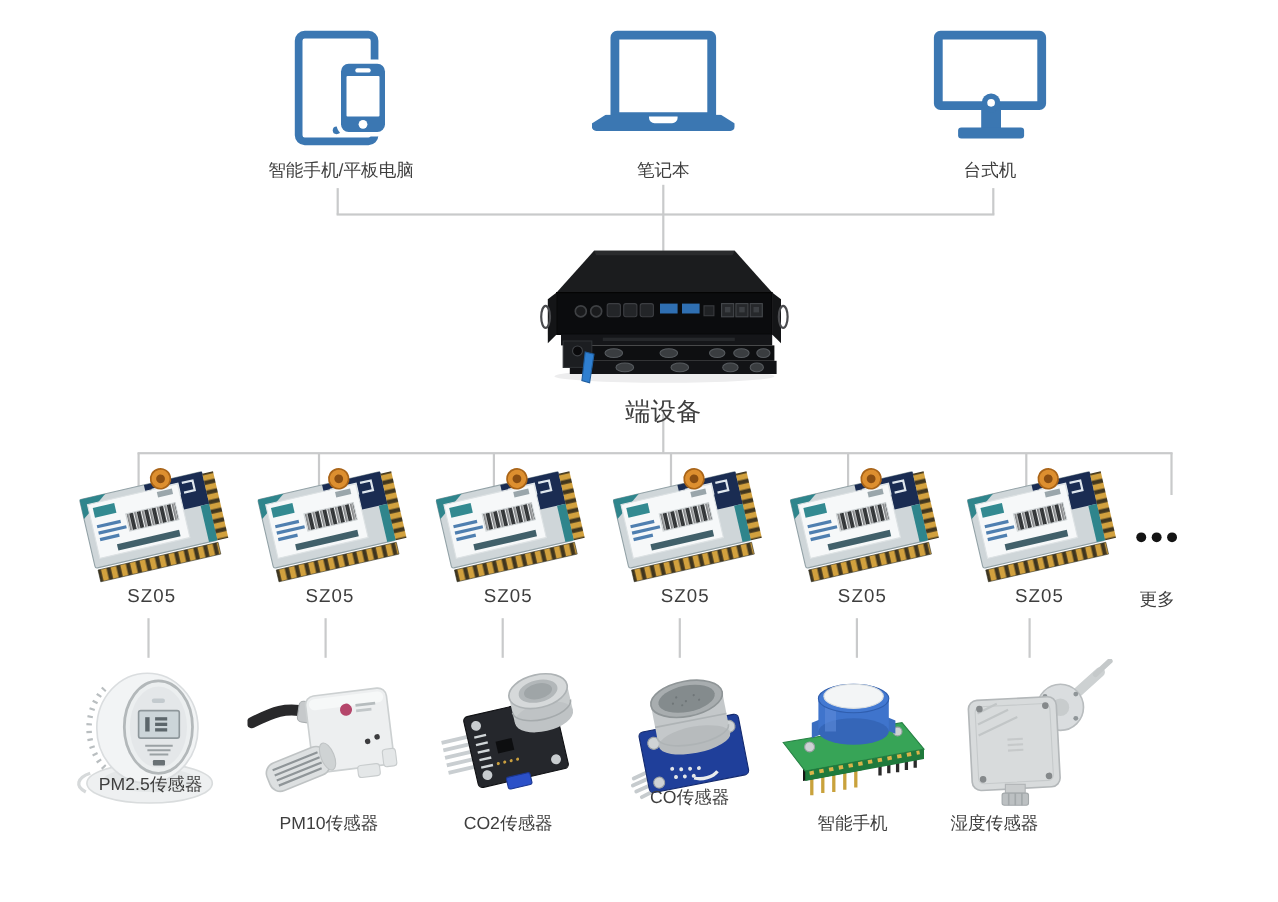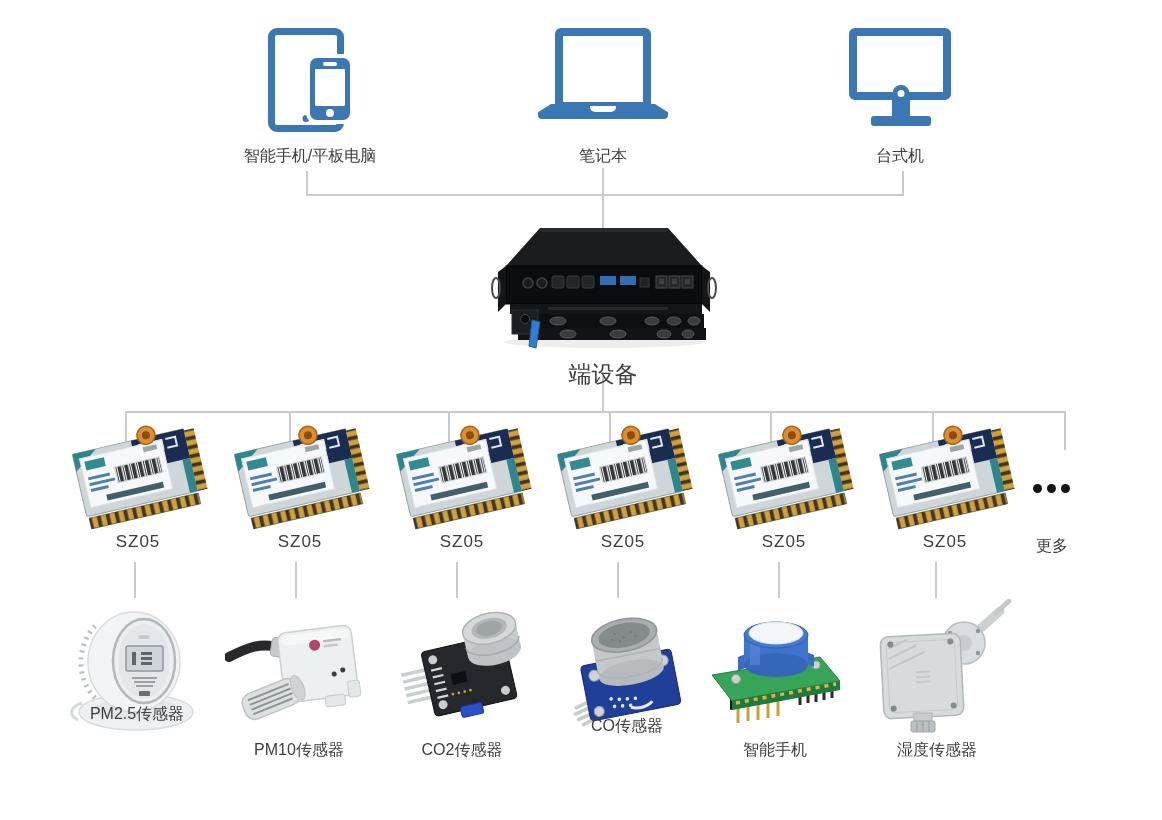--- a/index.html
+++ b/index.html
@@ -362,15 +362,15 @@
       <rect x="49" y="122" width="24" height="11" rx="2" fill="#bcc0c2" stroke="#a3a8aa"></rect>
       <path d="M55,122 v11 M61,122 v11 M67,122 v11" stroke="#a3a8aa" stroke-width="1.5"></path>
     </svg>
   </div>
 
   <div class="label" style="left:52px;top:704px;width:170px">PM2.5传感器</div>
   <div class="label" style="left:214px;top:740px;width:170px">PM10传感器</div>
   <div class="label" style="left:377px;top:740px;width:170px">CO2传感器</div>
   <div class="label" style="left:542px;top:716px;width:170px">CO传感器</div>
   <div class="label" style="left:690px;top:740px;width:170px">智能手机</div>
-  <div class="label" style="left:852px;top:740px;width:170px">湿度传感器</div>
+  <div class="label" style="left:819px;top:740px;width:170px">湿度传感器</div>
 
 </div>
 
 </body></html>

